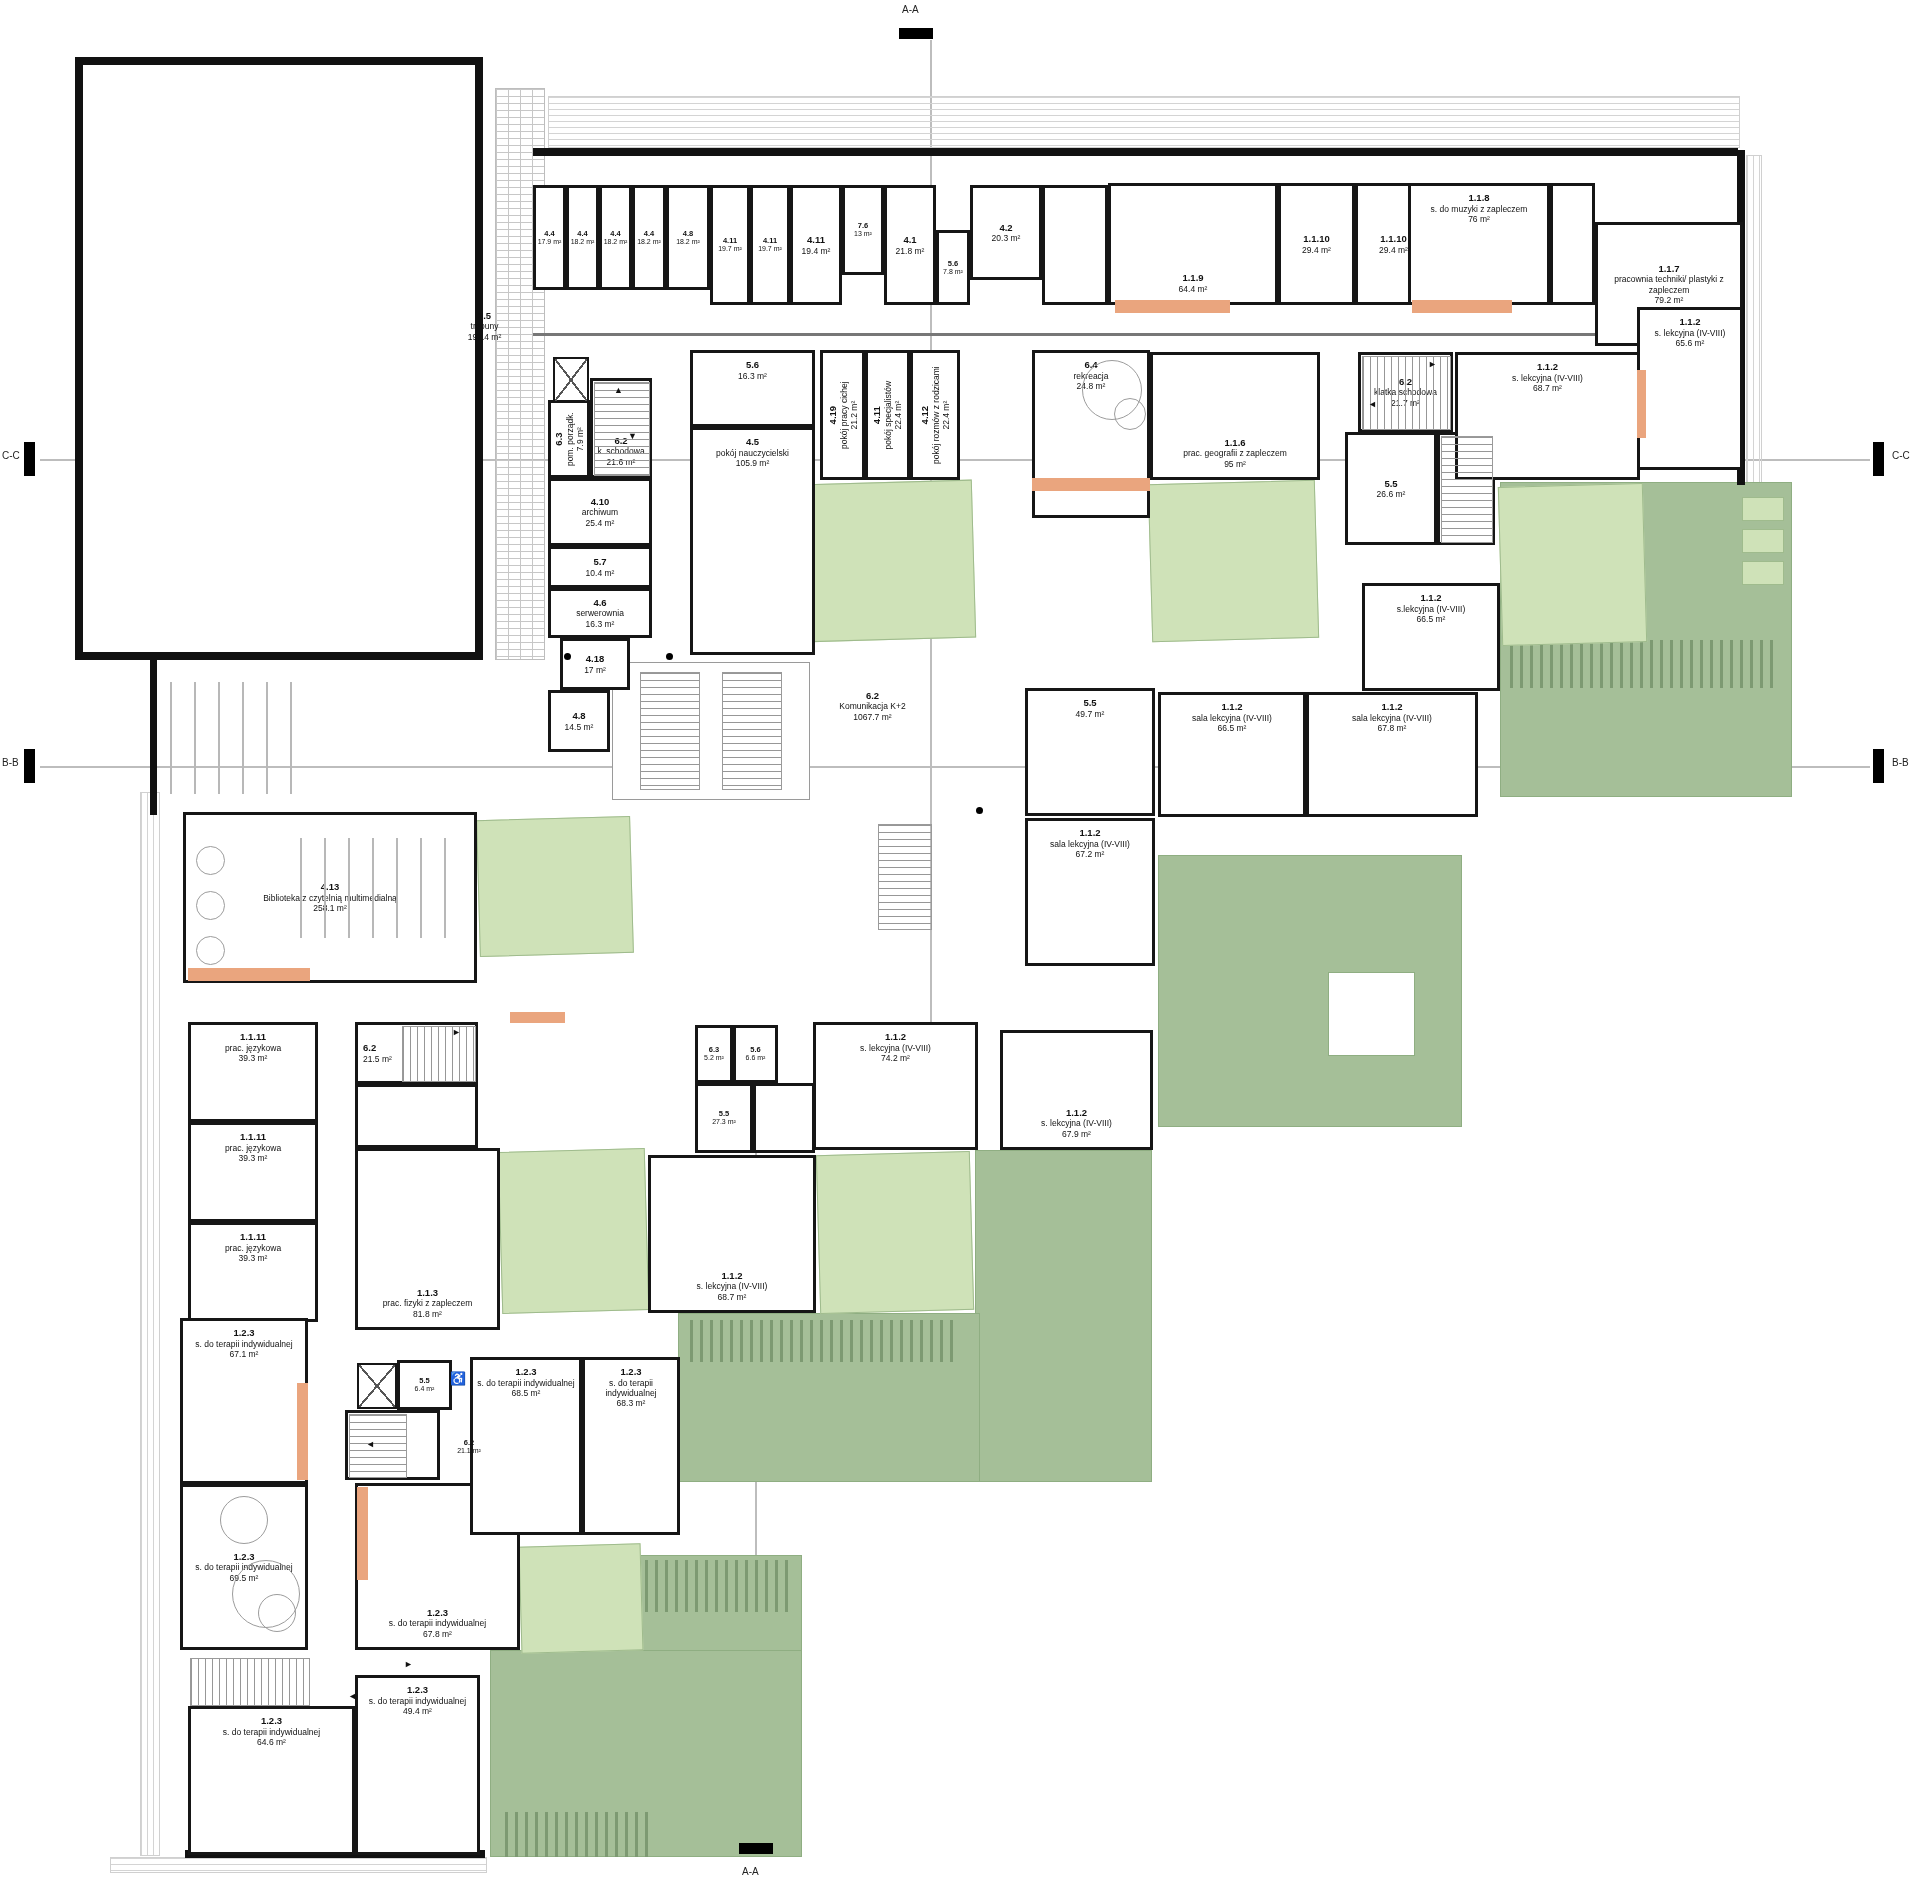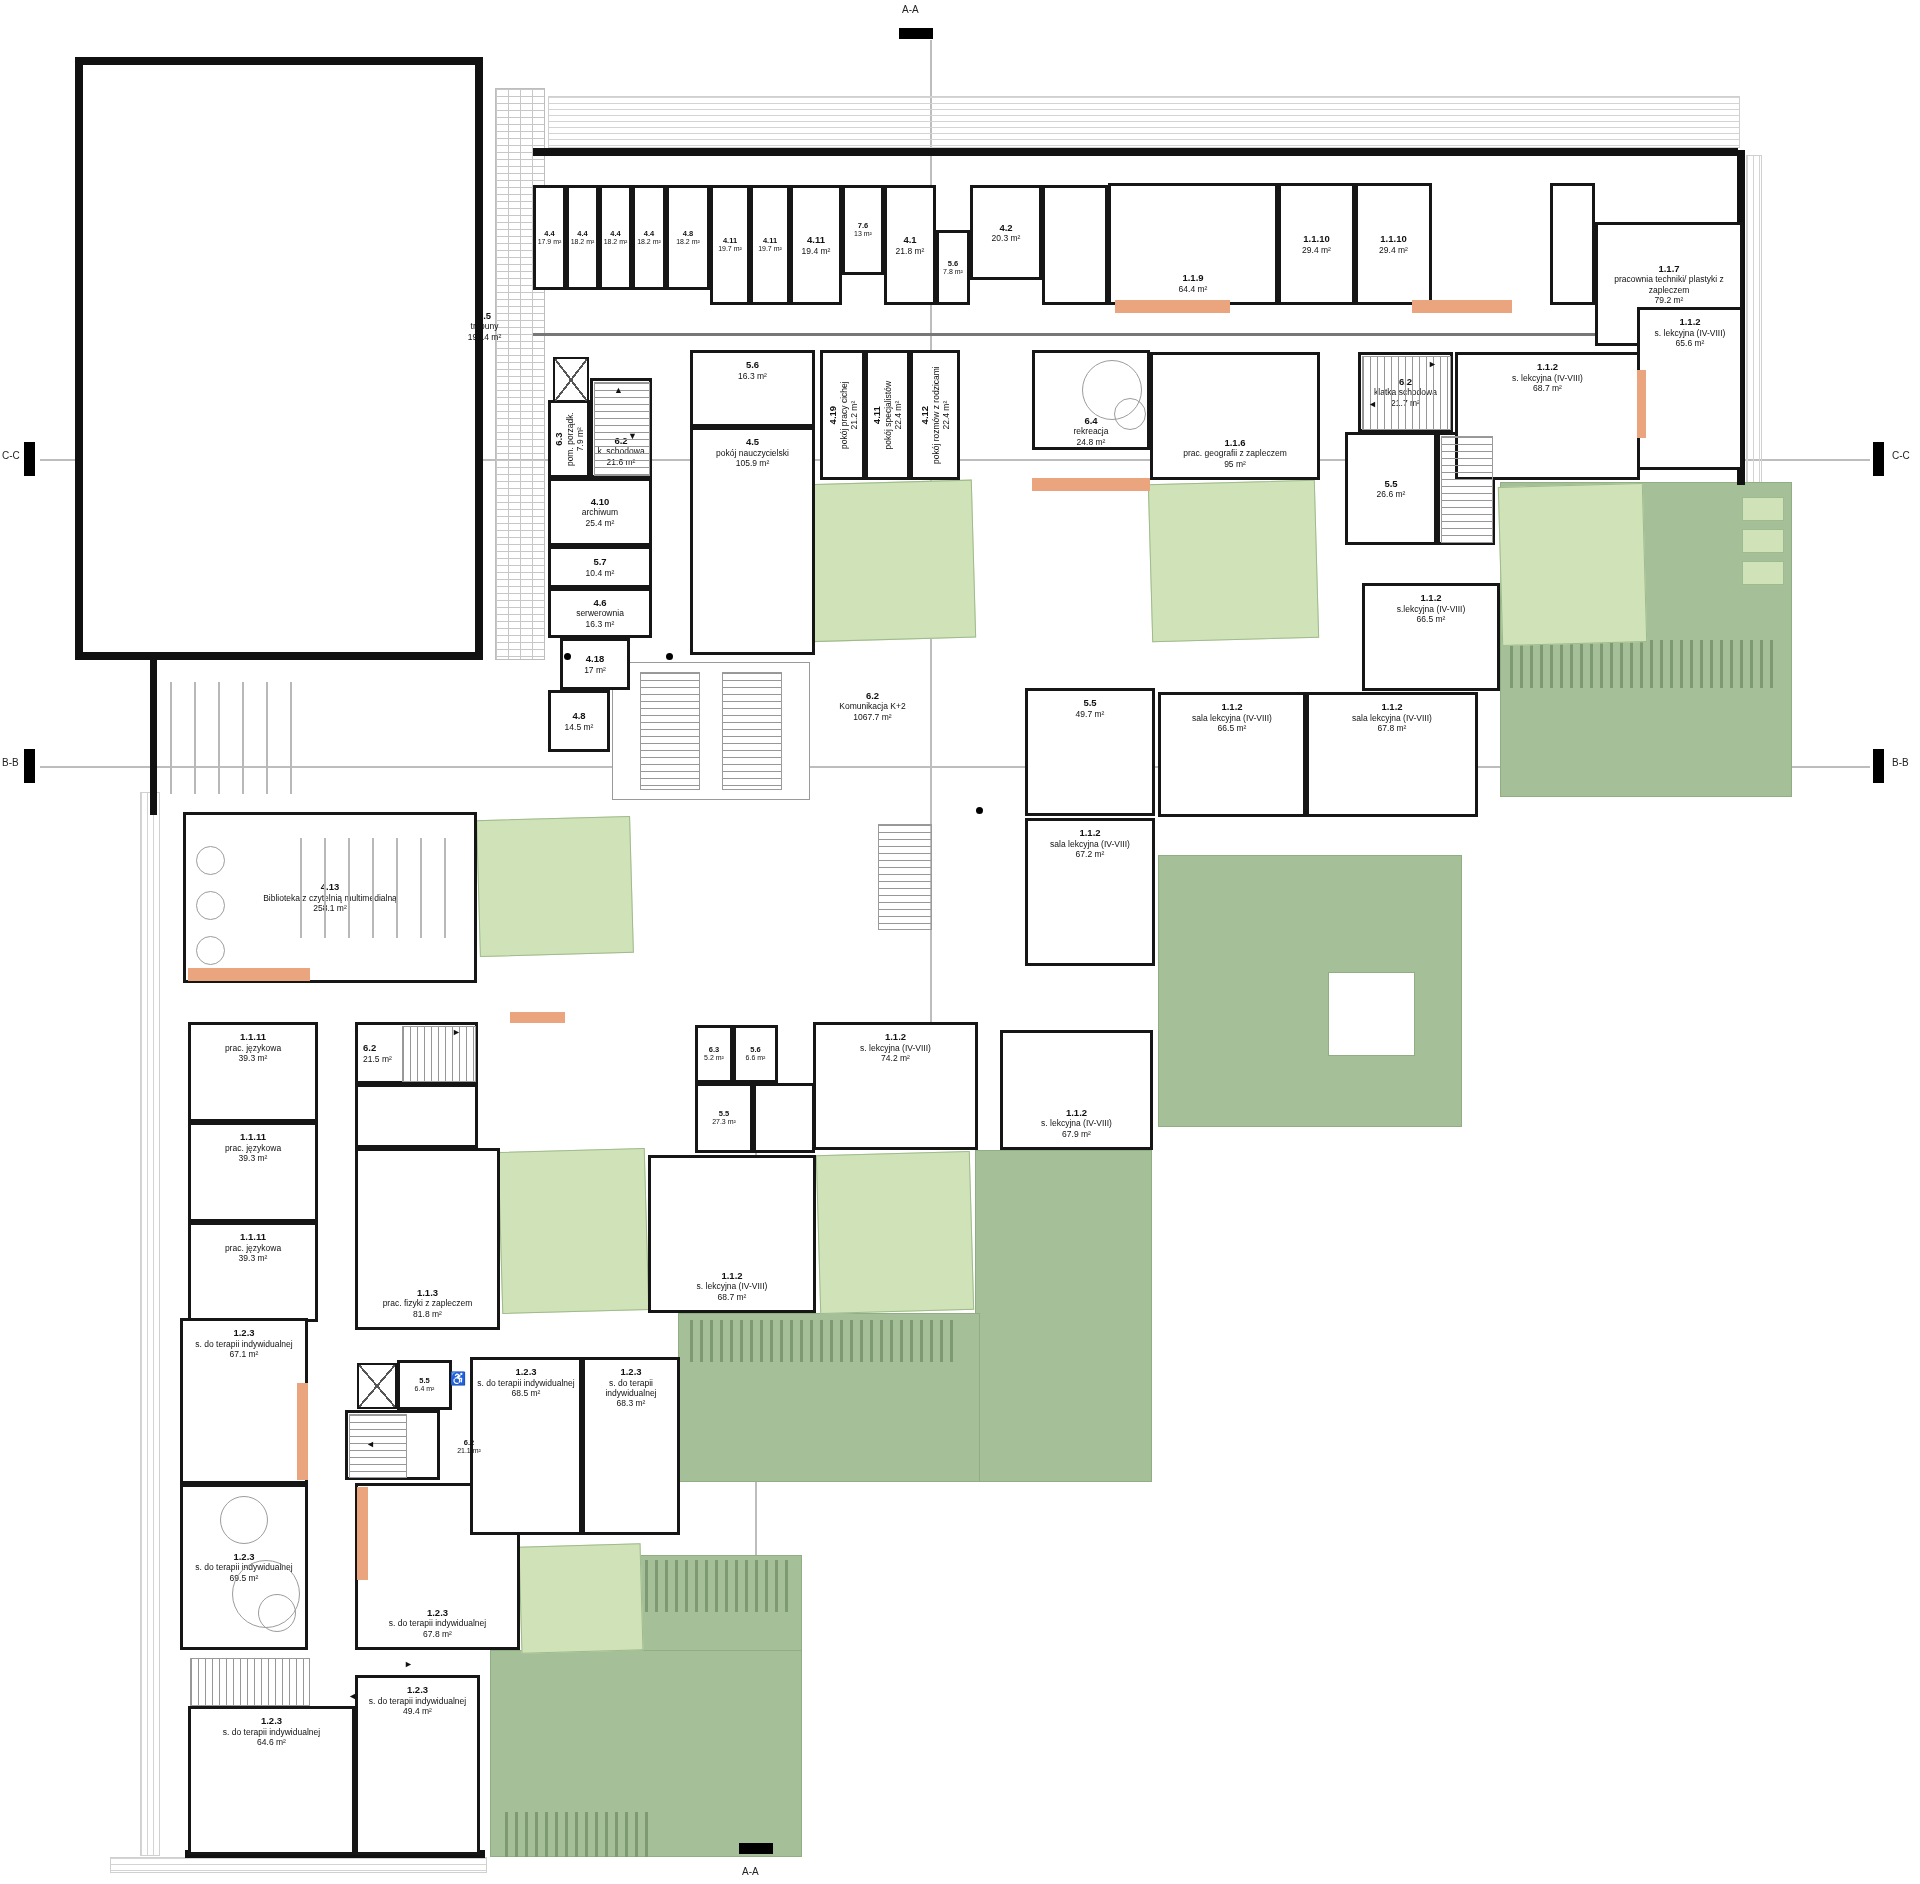--- a/index.html
+++ b/index.html
@@ -204,20 +204,27 @@
         <div class="rid">1.1.10</div>
         <div class="ar">29.4 m²</div>
       </div>
     </div>
     <div class="room" style="left: 1355px; top: 183px; width: 77px; height: 122px; position: absolute;">
       <div class="lbl">
         <div class="rid">1.1.10</div>
         <div class="ar">29.4 m²</div>
       </div>
     </div>
+    <div class="room lp-t" style="left: 1408px; top: 183px; width: 142px; height: 122px; position: absolute;">
+      <div class="lbl">
+        <div class="rid">1.1.8</div>
+        <div class="nm">s. do muzyki z zapleczem</div>
+        <div class="ar">76 m²</div>
+      </div>
+    </div>
     <div class="room" style="left: 1550px; top: 183px; width: 45px; height: 122px; position: absolute;"></div>
     <div class="room" style="left: 1595px; top: 183px; width: 148px; height: 124px; position: absolute; margin-top: 39px;">
       <div class="lbl">
         <div class="rid">1.1.7</div>
         <div class="nm">pracownia techniki/ plastyki z zapleczem</div>
         <div class="ar">79.2 m²</div>
       </div>
     </div>
     <div class="room lp-t" style="left: 1637px; top: 307px; width: 106px; height: 163px; position: absolute;">
       <div class="lbl">
@@ -299,21 +306,21 @@
         <div class="ar">22.4 m²</div>
       </div>
     </div>
     <div class="room v" style="left: 910px; top: 350px; width: 50px; height: 130px; position: absolute;">
       <div class="lbl">
         <div class="rid">4.12</div>
         <div class="nm">pokój rozmów z rodzicami</div>
         <div class="ar">22.4 m²</div>
       </div>
     </div>
-    <div class="room lp-t" style="left: 1032px; top: 350px; width: 118px; height: 100px; position: absolute; align-items: flex-end;">
+    <div class="room lp-t" style="left: 1032px; top: 350px; width: 118px; height: 168px; position: absolute;">
       <div class="lbl">
         <div class="rid">6.4</div>
         <div class="nm">rekreacja</div>
         <div class="ar">24.8 m²</div>
       </div>
     </div>
     <div class="room lp-b" style="left: 1150px; top: 352px; width: 170px; height: 128px; position: absolute;">
       <div class="lbl">
         <div class="rid">1.1.6</div>
         <div class="nm">prac. geografii z zapleczem</div>

